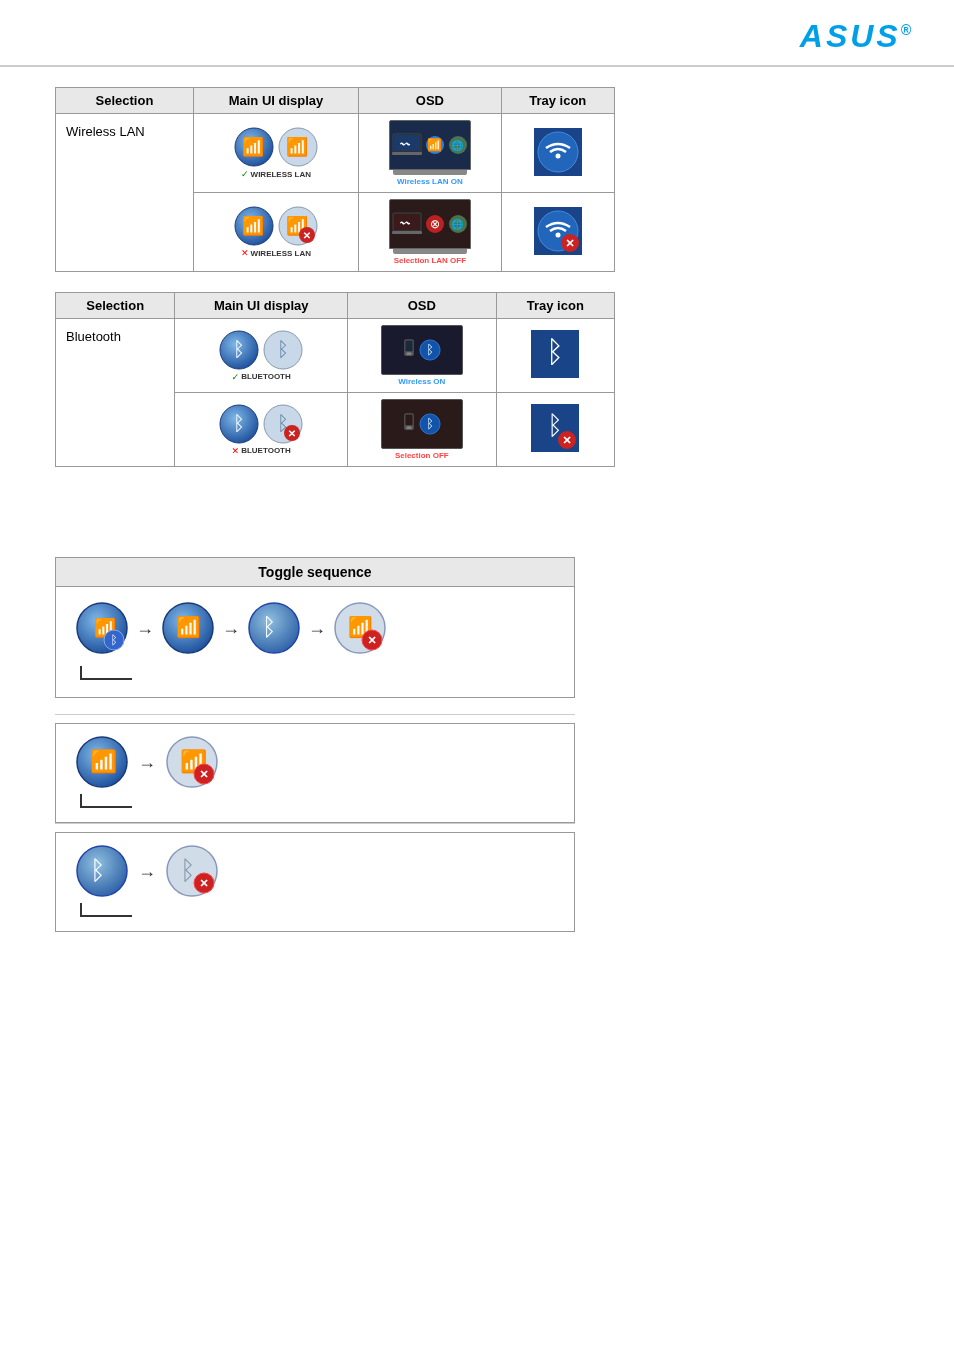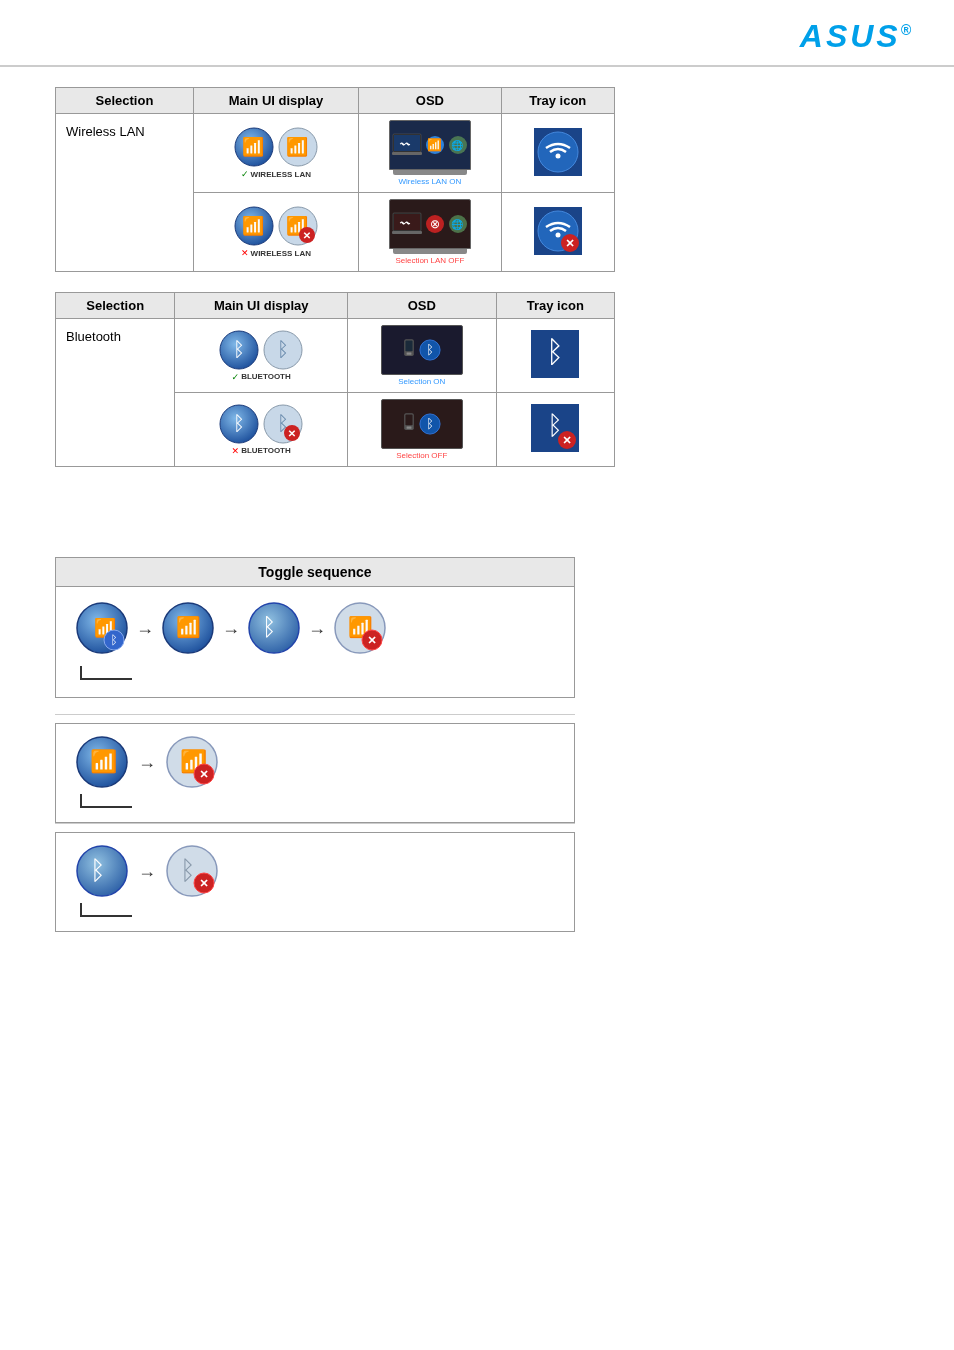--- a/index.html
+++ b/index.html
@@ -127,21 +127,21 @@
     }
     .laptop-base {
       background: #888;
       height: 5px;
       width: 90%;
       margin: 0 auto;
       border-radius: 0 0 2px 2px;
     }
     .osd-text-label {
       font-size: 8px;
-      font-weight: normal;
+      font-weight: bold;
       margin-top: 2px;
       text-align: center;
     }
     .osd-text-on { color: #3399ff; }
     .osd-text-off { color: #ff4444; }
 
   </style>
 </head>
 <body>
 
@@ -372,21 +372,21 @@
                 <rect x="2" y="0" width="16" height="28" rx="3" fill="#555"></rect>
                 <rect x="4" y="2" width="12" height="18" rx="1" fill="#1a2a3a"></rect>
                 <rect x="6" y="22" width="8" height="4" rx="1" fill="#888"></rect>
               </svg>
 
               <svg viewBox="0 0 24 24" width="22" height="22">
                 <circle cx="12" cy="12" r="11" fill="#1155aa" stroke="#3377dd" stroke-width="1"></circle>
                 <text x="12" y="16" text-anchor="middle" font-size="14" fill="white">ᛒ</text>
               </svg>
             </div>
-            <div class="osd-text-label osd-text-on">Selection ON</div>
+            <div class="osd-text-label osd-text-on">Wireless ON</div>
           </div>
         </td>
 
         <td>
           <div style="display:inline-flex; align-items:center; justify-content:center;">
             <svg viewBox="0 0 48 48" width="48" height="48">
               <rect width="48" height="48" fill="#1a4488"></rect>
               <rect x="2" y="2" width="44" height="44" fill="#1a4488"></rect>
 
               <text x="24" y="32" text-anchor="middle" font-size="30" fill="white">ᛒ</text>

